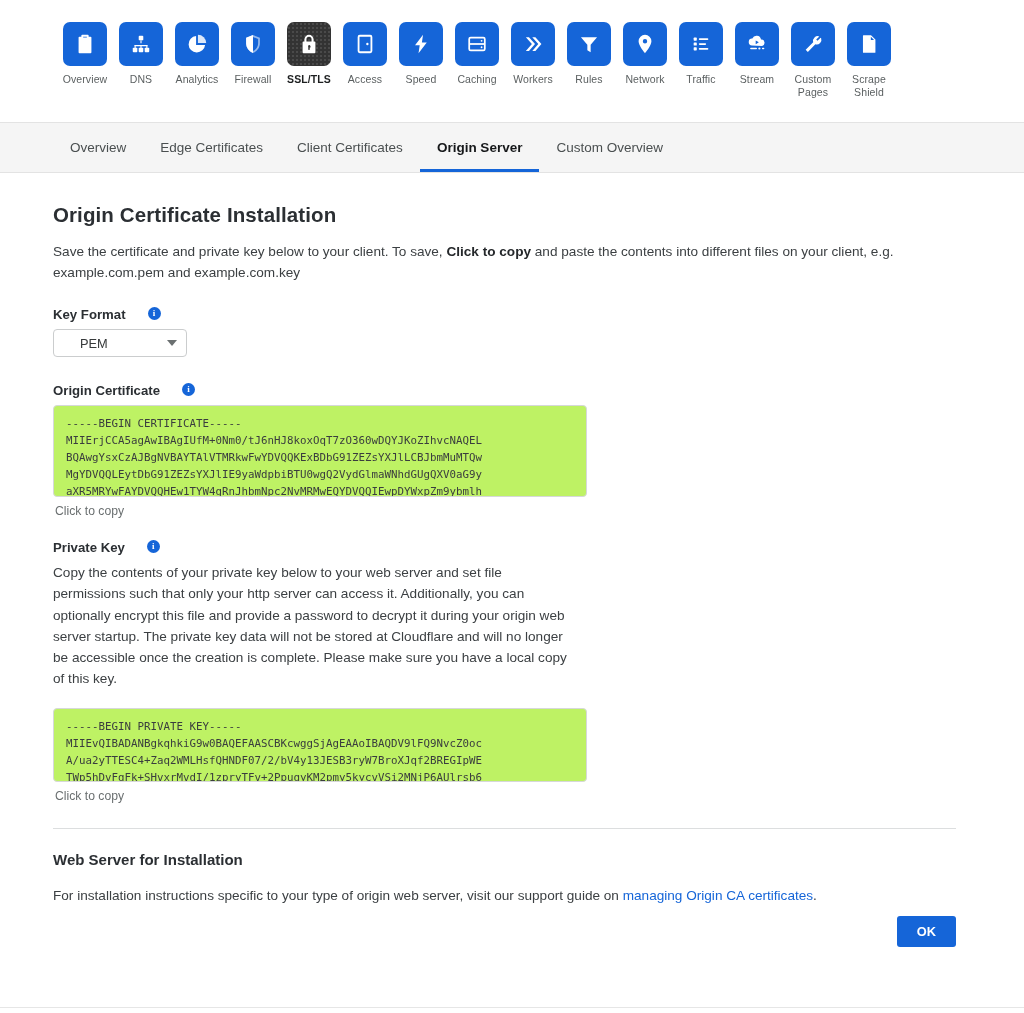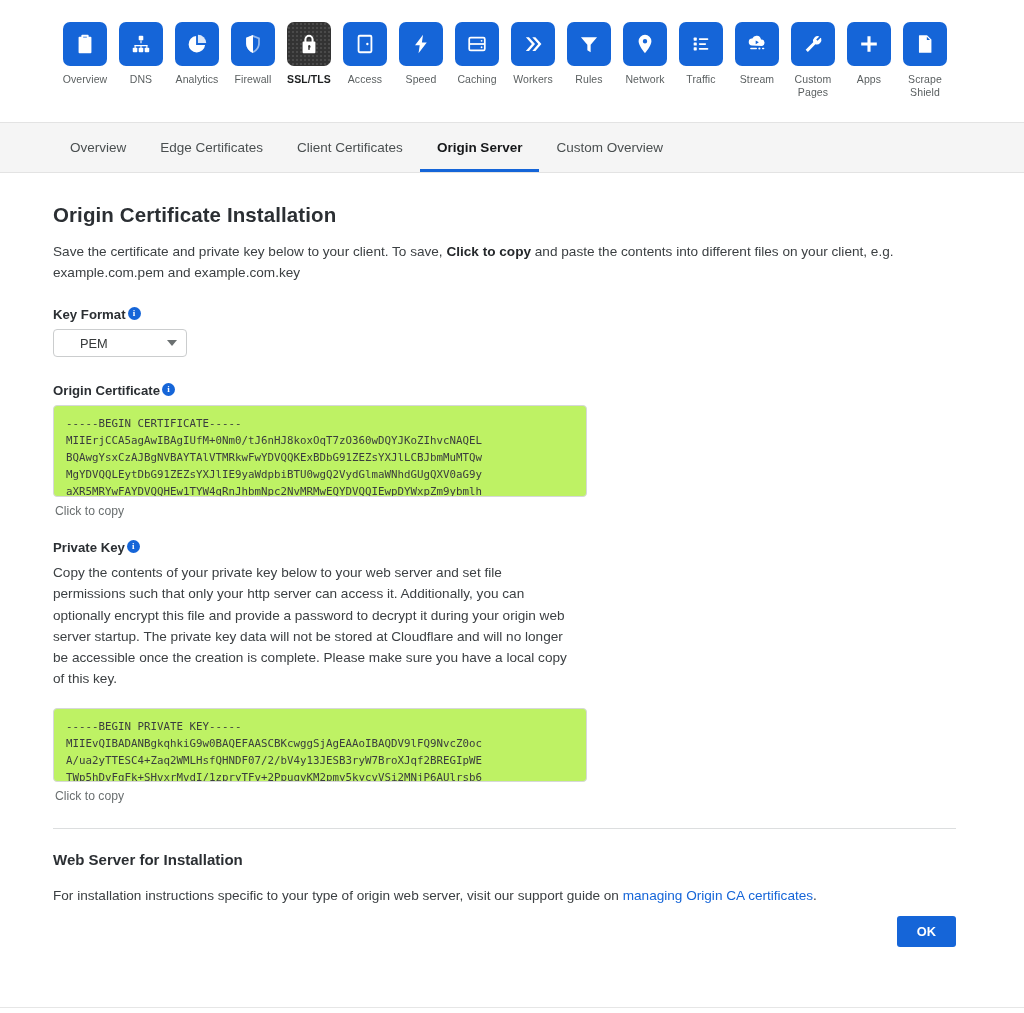--- a/index.html
+++ b/index.html
@@ -104,21 +104,21 @@
     max-width: 870px;
   }
   .intro b { font-weight: bold; color: #25282b; }
 
   .field-label {
     font-size: 13.2px;
     font-weight: bold;
     color: #2b2f33;
     display: flex;
     align-items: center;
-    gap: 2px;
+    gap: 22px;
     margin-bottom: 7px;
   }
   .info-icon {
     width: 13px; height: 13px;
     border-radius: 50%;
     background: #1565d8;
     color: #fff;
     font-size: 9px;
     font-weight: bold;
     font-family: "Liberation Serif", serif;
@@ -387,28 +387,20 @@
 
     <div class="nav-item">
       <span class="nav-tile">
         <svg width="22" height="22" viewBox="0 0 24 24" fill="#fff">
             <path d="M20.3 5.1 16.9 8.5l-1.4-1.4 3.4-3.4a5.2 5.2 0 0 0-6.7 6.3L4 18.2 6.4 20.6l8.2-8.2a5.2 5.2 0 0 0 6.3-6.7l-.6-.6z"></path>
           </svg>
       </span>
       <span class="nav-label">Custom Pages</span>
     </div>
 
-    <div class="nav-item">
-      <span class="nav-tile">
-        <svg width="22" height="22" viewBox="0 0 24 24" fill="#fff">
-            <path d="M10.3 3.5h3.4v6.8h6.8v3.4h-6.8v6.8h-3.4v-6.8H3.5v-3.4h6.8V3.5z"></path>
-          </svg>
-      </span>
-      <span class="nav-label">Apps</span>
-    </div>
 
     <div class="nav-item">
       <span class="nav-tile">
         <svg width="22" height="22" viewBox="0 0 24 24" fill="#fff">
             <path d="M6 2.4h8.2L19 7.2V21a.6.6 0 0 1-.6.6H6a.6.6 0 0 1-.6-.6V3a.6.6 0 0 1 .6-.6zm8 1.6v3.5h3.5L14 4zM8 11h8v1.5H8V11zm0 3.2h8v1.5H8v-1.5zm0 3.2h5v1.5H8v-1.5z"></path>
           </svg>
       </span>
       <span class="nav-label">Scrape Shield</span>
     </div>
 

